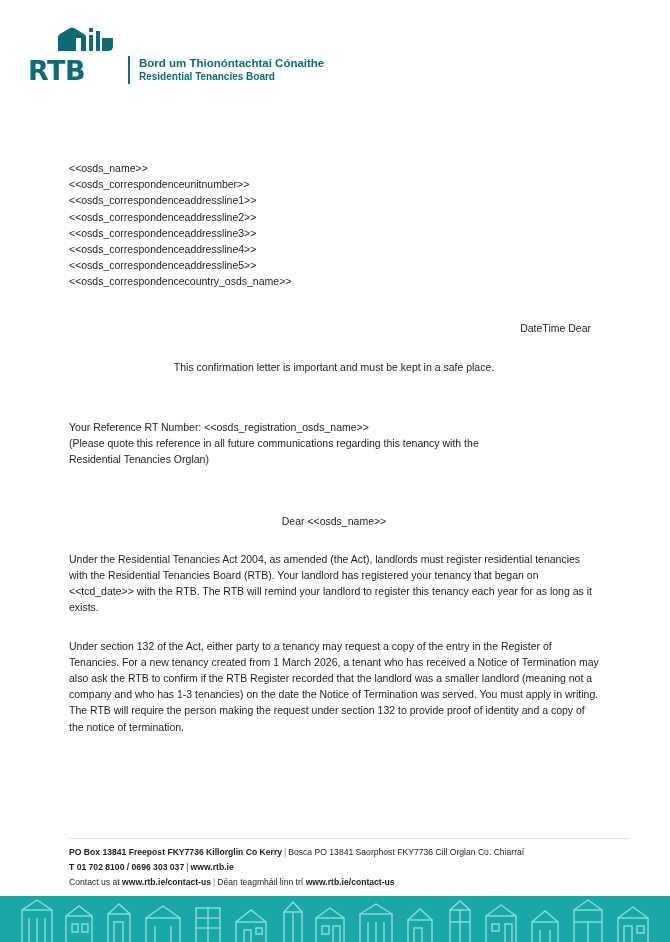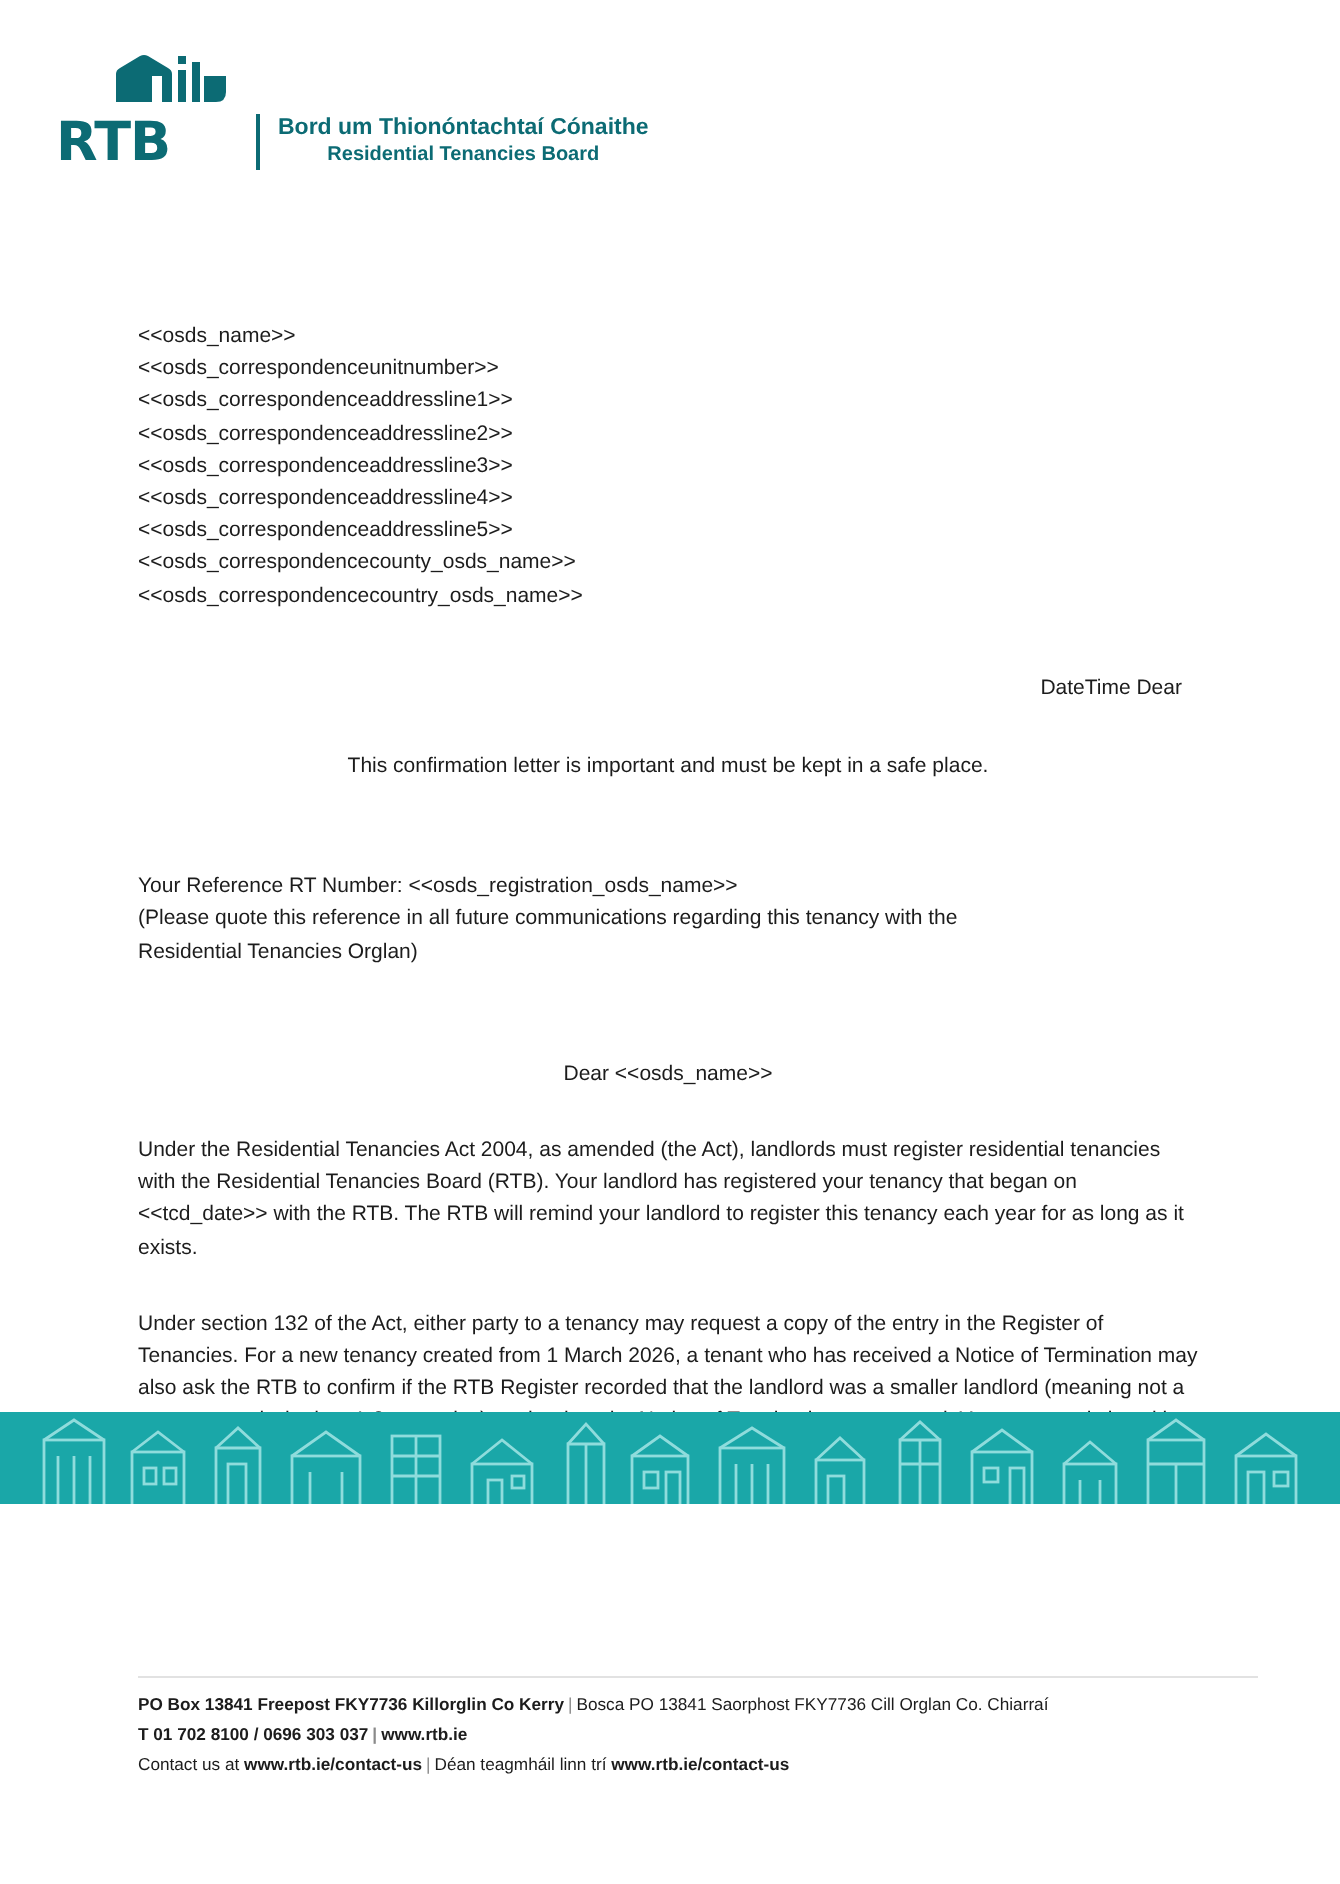--- a/index.html
+++ b/index.html
@@ -11,21 +11,21 @@
     height: 942px;
     background: #ffffff;
     font-family: "Liberation Sans", sans-serif;
     color: #1a1a1a;
     position: relative;
     overflow: hidden;
   }
   .page {
     position: relative;
     width: 670px;
-    height: 752px;
+    height: 942px;
     box-sizing: border-box;
   }
 
   
   .header {
     position: absolute;
     top: 26px;
     left: 28px;
     display: flex;
     align-items: flex-end;
@@ -46,21 +46,20 @@
     letter-spacing: -0.5px;
     color: #0c6b74;
     line-height: 1;
   }
   .logo-tagline {
     margin-left: 10px;
     padding-left: 9px;
     border-left: 2px solid #0c6b74;
     line-height: 1.25;
     padding-bottom: 1px;
-    text-align: center;
   }
   .tagline-1 {
     font-size: 11.5px;
     font-weight: bold;
     color: #0c6b74;
     white-space: nowrap;
   }
   .tagline-2 {
     font-size: 10px;
     font-weight: bold;
@@ -173,21 +172,20 @@
   <div class="content">
 
     <div>
       <div class="addr-line">&lt;&lt;osds_name&gt;&gt;</div>
       <div class="addr-line">&lt;&lt;osds_correspondenceunitnumber&gt;&gt;</div>
       <div class="addr-line">&lt;&lt;osds_correspondenceaddressline1&gt;&gt;</div>
       <div class="addr-line">&lt;&lt;osds_correspondenceaddressline2&gt;&gt;</div>
       <div class="addr-line">&lt;&lt;osds_correspondenceaddressline3&gt;&gt;</div>
       <div class="addr-line">&lt;&lt;osds_correspondenceaddressline4&gt;&gt;</div>
       <div class="addr-line">&lt;&lt;osds_correspondenceaddressline5&gt;&gt;</div>
-      <div class="addr-line">&lt;&lt;osds_correspondencecounty_osds_name&gt;&gt;</div>
       <div class="addr-line">&lt;&lt;osds_correspondencecountry_osds_name&gt;&gt;</div>
     </div>
 
     <div class="datetime">DateTime Dear</div>
 
     <div class="important">This confirmation letter is important and must be kept in a safe place.</div>
 
     <div class="ref-block">
       <span class="l">Your Reference RT Number: &lt;&lt;osds_registration_osds_name&gt;&gt;</span>
       <span class="l">(Please quote this reference in all future communications regarding this tenancy with the</span>

